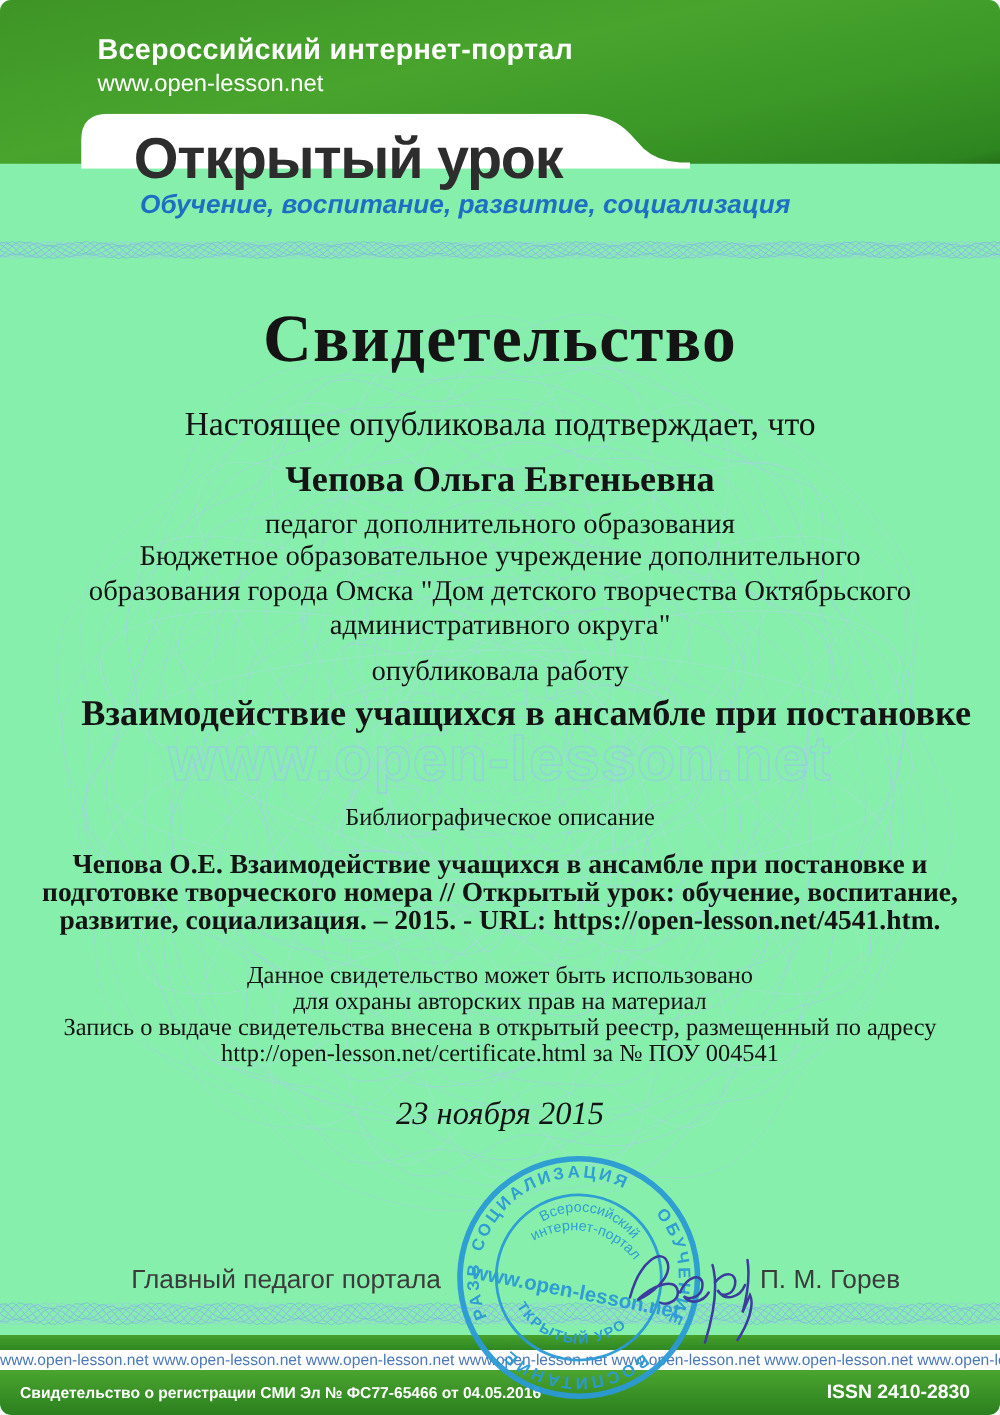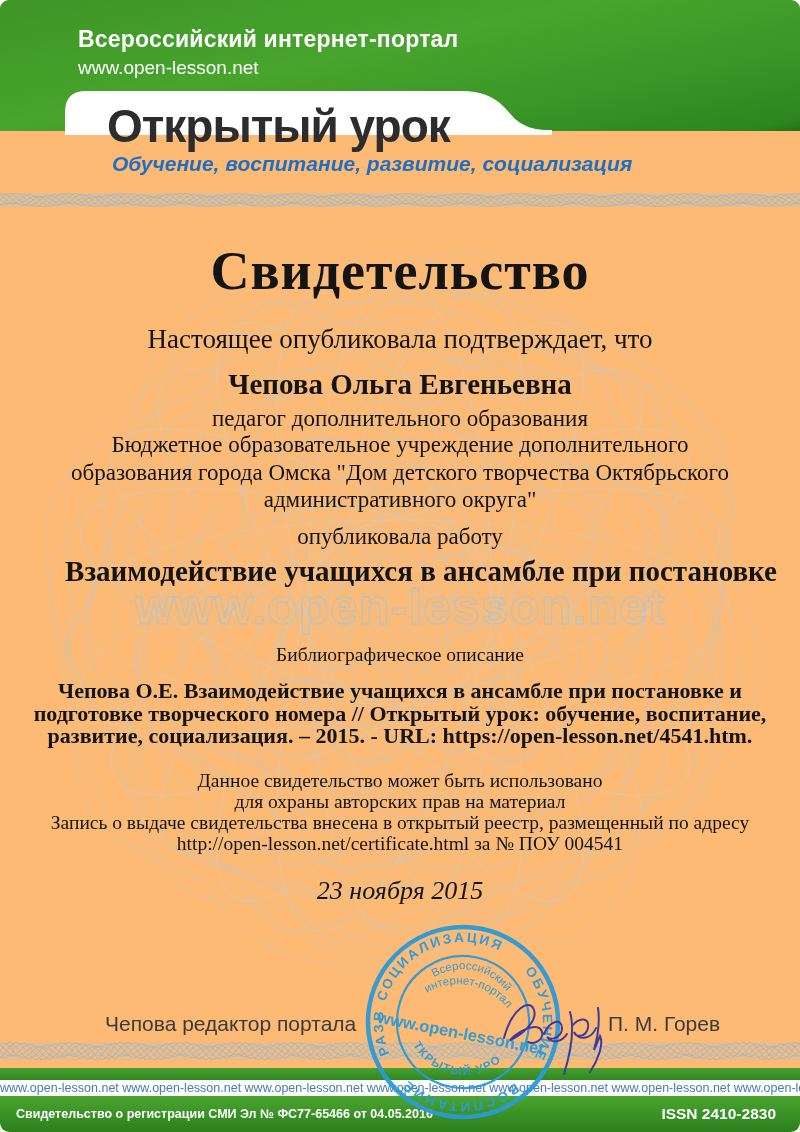--- a/index.html
+++ b/index.html
@@ -1,16 +1,16 @@
 <!DOCTYPE html>
 <html><head>
 <meta charset="utf-8">
 <style>
   html,body{margin:0;padding:0;background:#fff;}
-  .page{position:relative;width:800px;height:1132px;background:#fdba74;overflow:hidden;
+  .page{position:relative;width:800px;height:1132px;background:#86efac;overflow:hidden;
         border-radius:9px;font-family:"Liberation Sans",sans-serif;}
   
   .header{position:absolute;left:0;top:0;width:800px;height:131px;
           background:linear-gradient(168deg,#3e9526 0%,#48a42d 42%,#3c9827 70%,#2d8520 96%,#257016 100%);}
   .portal-title{position:absolute;left:78px;top:26px;color:#fff;font-size:23px;font-weight:bold;letter-spacing:.2px;}
   .portal-url{position:absolute;left:78px;top:57px;color:#fff;font-size:19px;}
   .banner-svg{position:absolute;left:0;top:91px;width:800px;height:44px;}
   .banner-title{position:absolute;left:107px;top:99px;font-size:46px;font-weight:bold;color:#2d2d2d;letter-spacing:-1px;z-index:3;}
   .banner-subtitle{position:absolute;left:112px;top:152px;font-size:21px;font-style:italic;font-weight:bold;color:#1e6fc4;z-index:3;}
   
@@ -163,21 +163,21 @@
     <div>развитие, социализация. – 2015. - URL: https://open-lesson.net/4541.htm.</div>
   </div>
   <div class="ctext c-notes nowrap">
     <div>Данное свидетельство может быть использовано</div>
     <div>для охраны авторских прав на материал</div>
     <div>Запись о выдаче свидетельства внесена в открытый реестр, размещенный по адресу</div>
     <div>http://open-lesson.net/certificate.html за № ПОУ 004541</div>
   </div>
   <div class="ctext c-date">23 ноября 2015</div>
 
-  <div class="editor-label">Чепова редактор портала</div>
+  <div class="editor-label">Главный педагог портала</div>
   <div class="editor-name">П. М. Горев</div>
 
   <svg class="stamp-svg" viewBox="0 0 206 212">
     <defs>
       <path id="ringPath" d="M 23,103 A 80,80 0 1,1 183,103 A 80,80 0 1,1 23,103" fill="none"></path>
       <path id="arc1" d="M 59,73 A 54,54 0 0,1 147,73" fill="none"></path>
       <path id="arc2" d="M 53,91 A 62,62 0 0,1 153,91" fill="none"></path>
       <path id="arc3" d="M 57,133 A 58,58 0 0,0 149,133" fill="none"></path>
     </defs>
     <g transform="rotate(11 103 103)" fill="none" stroke="#2b9ad6">

